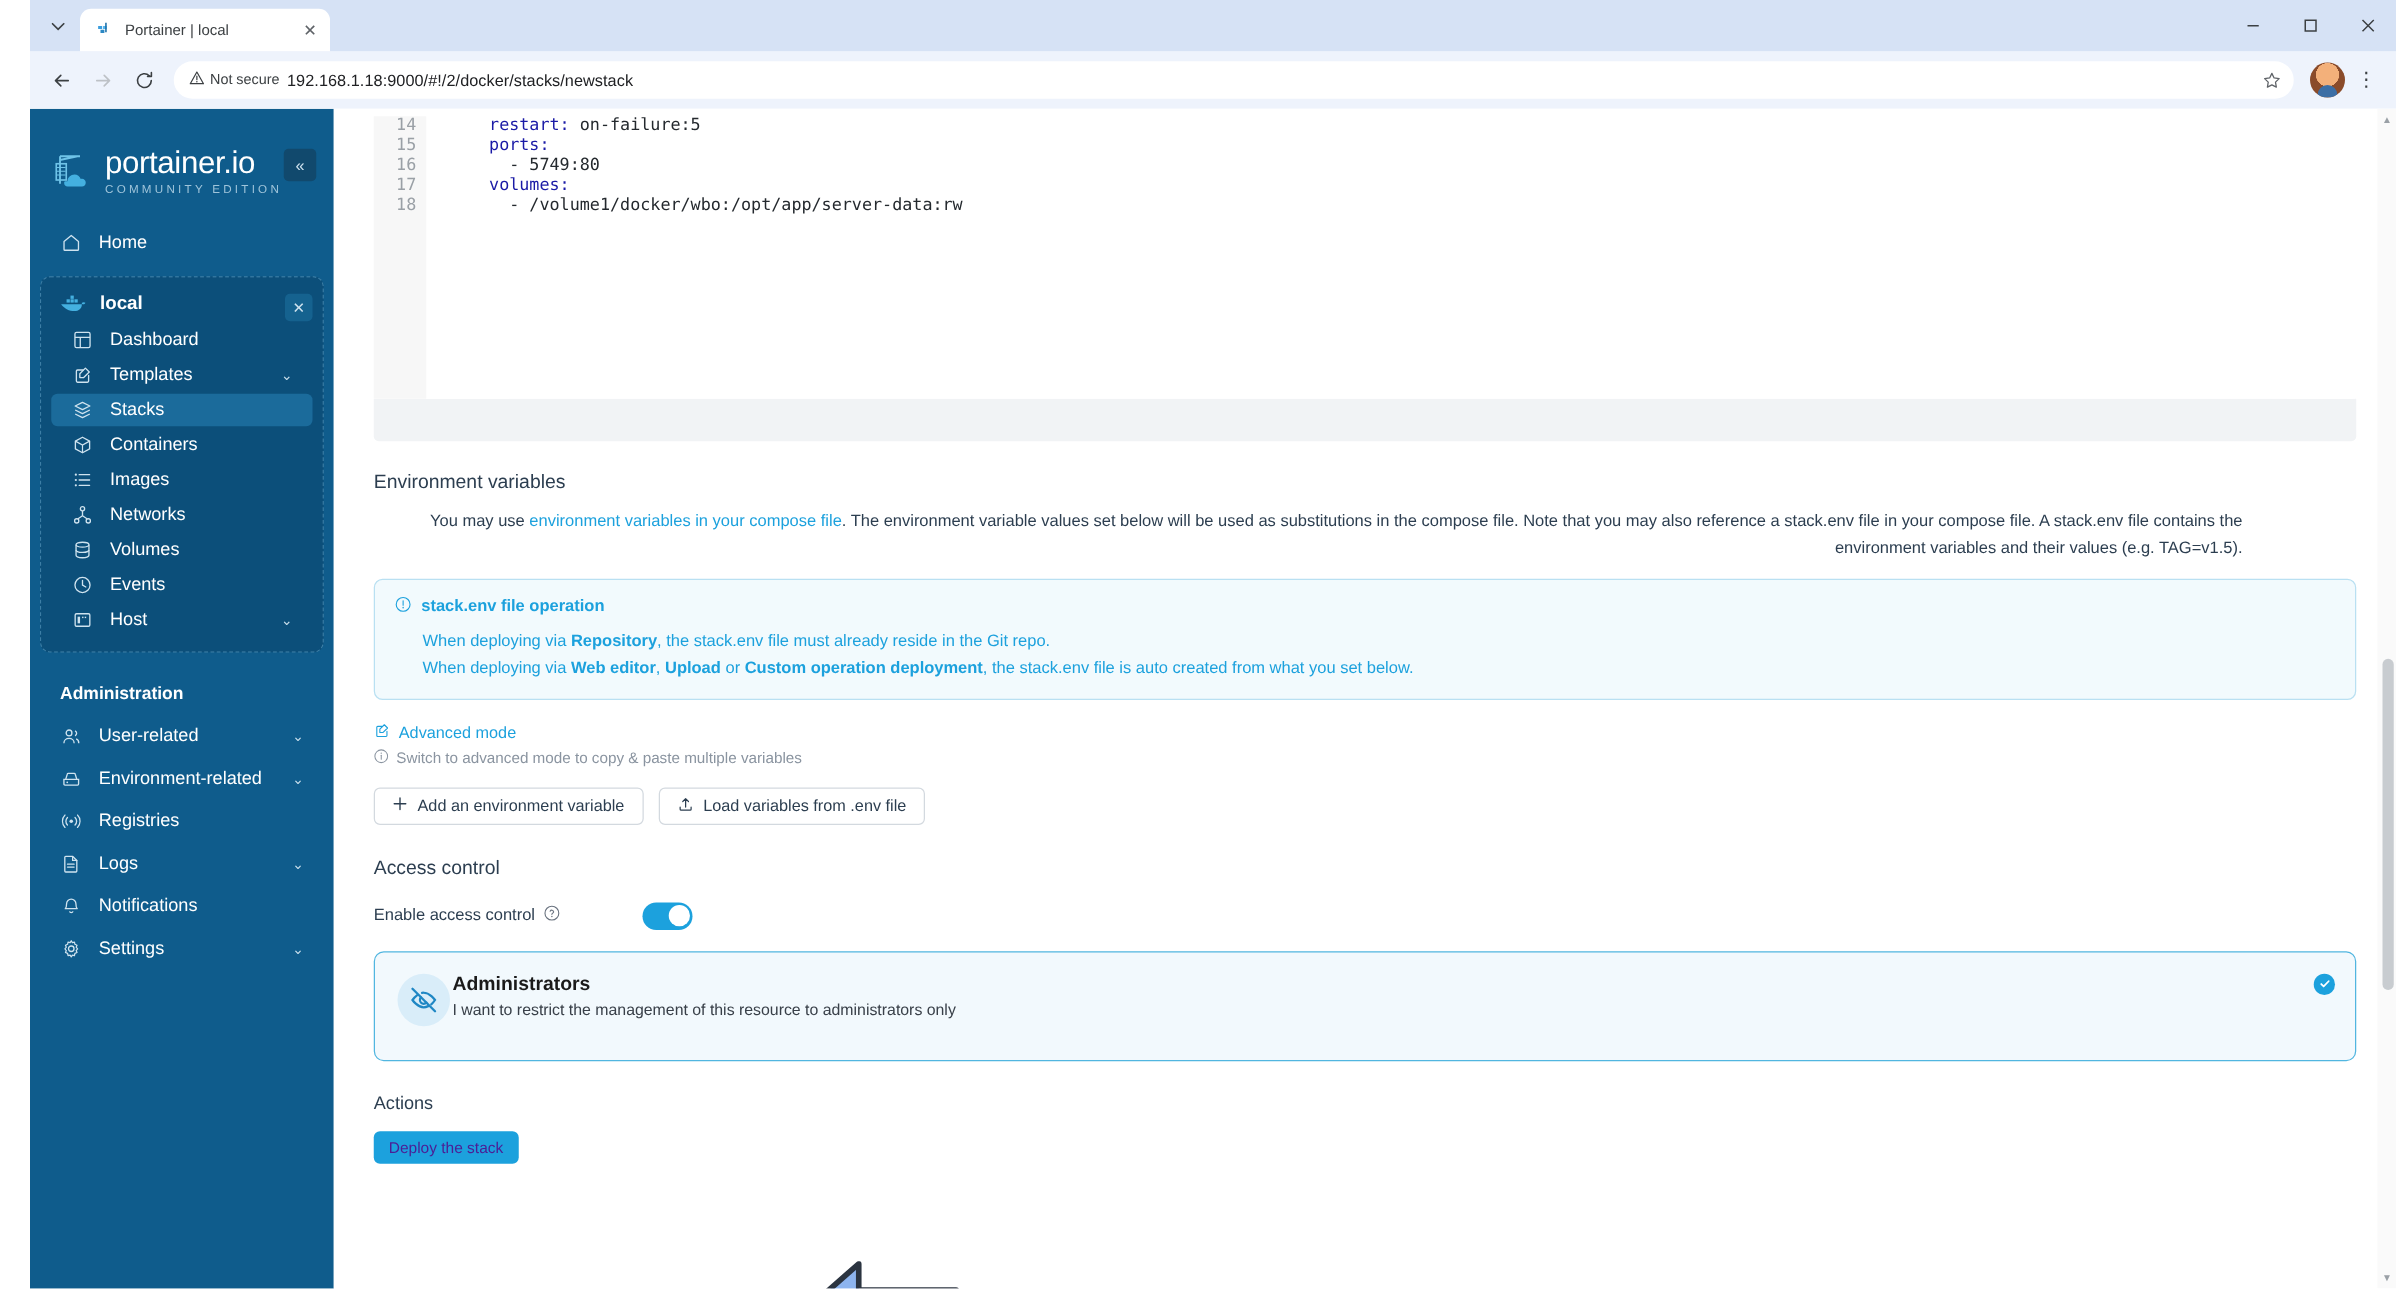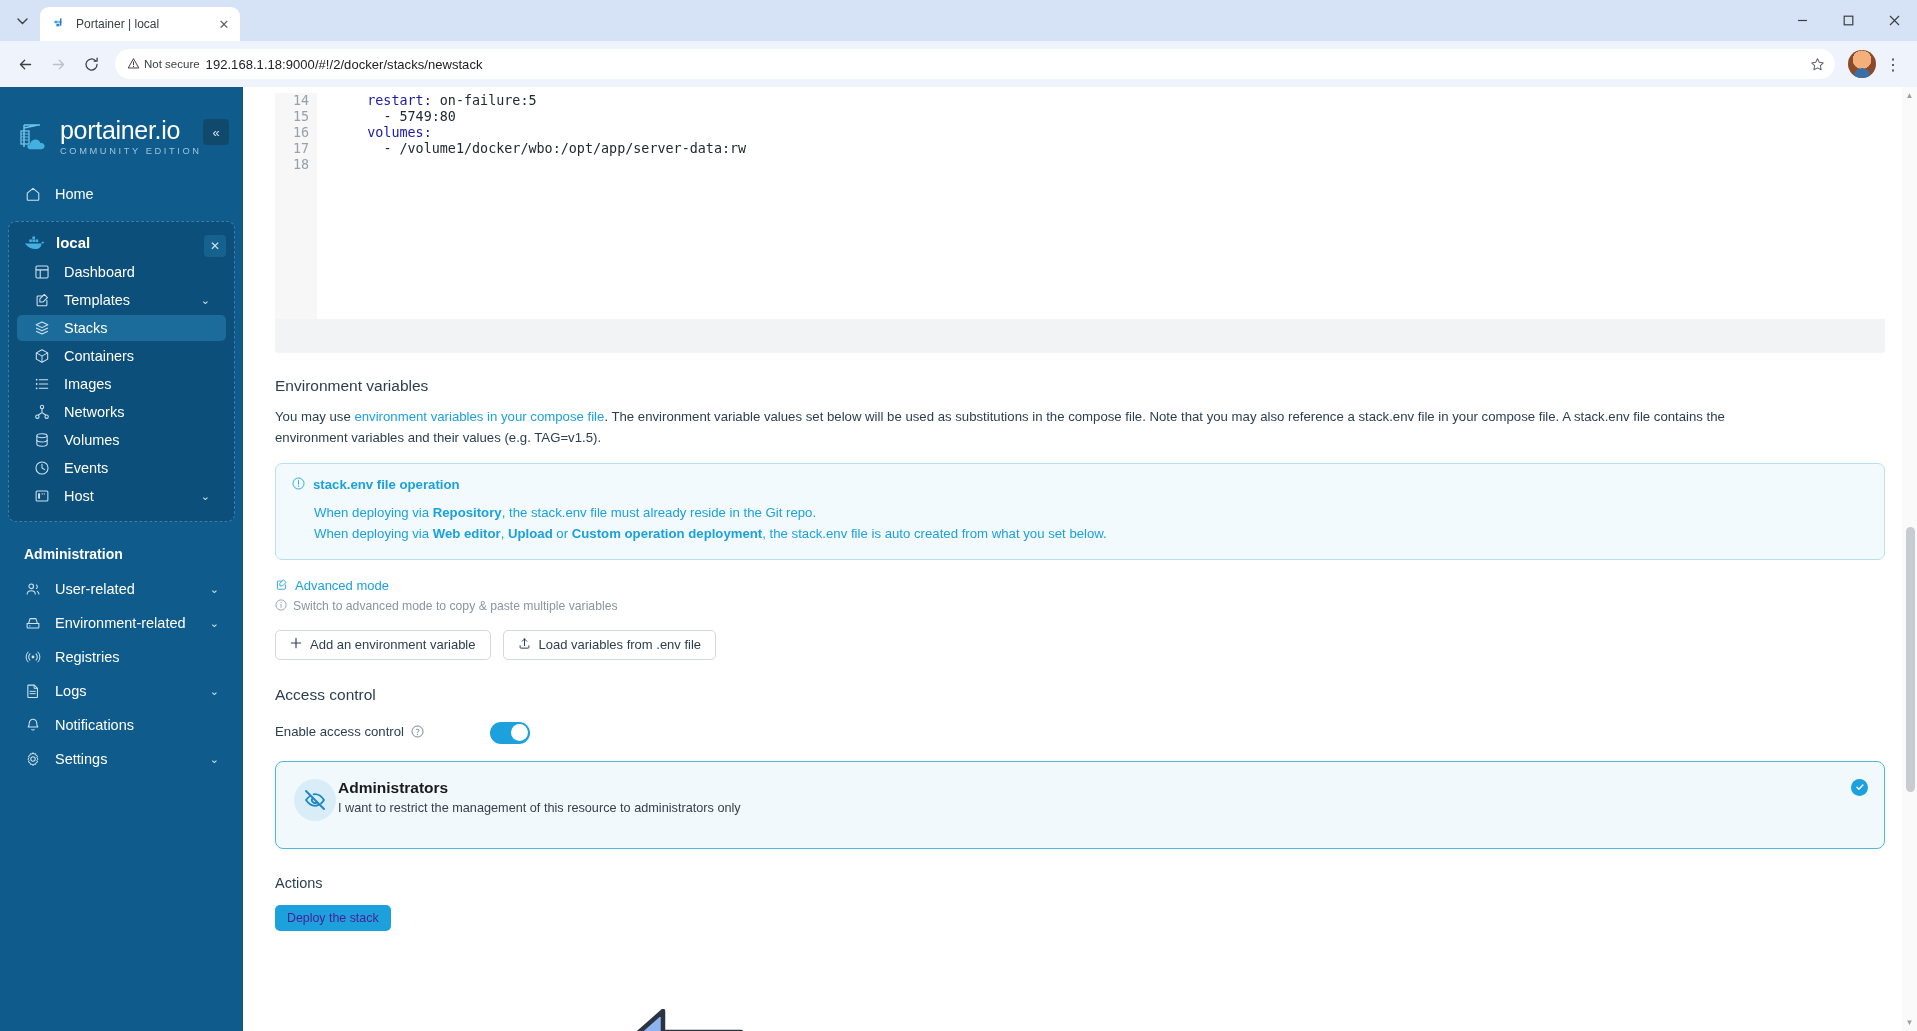--- a/index.html
+++ b/index.html
@@ -4,21 +4,21 @@
 <style>
   * { box-sizing: border-box; margin: 0; padding: 0; }
   html, body {
     width: 1917px; height: 1031px;
     font-family: "Liberation Sans", sans-serif;
     overflow: hidden;
     background: #ffffff;
   }
 
   
-  .browser { width: 1917px; height: 1031px; display: flex; flex-direction: column; }
+  .browser { width: 1917px; height: 1031px; display: flex; flex-direction: column; padding-left: 24px; }
 
   .tabstrip {
     height: 41px; background: #d6e2f5; display: flex; align-items: flex-end;
     padding-left: 4px; position: relative; flex: 0 0 41px;
   }
   .tab-list-btn {
     width: 28px; height: 28px; margin: 0 4px 6px 4px; border-radius: 4px;
     display: flex; align-items: center; justify-content: center; color: #3c4043;
     font-size: 11px;
   }
@@ -518,32 +518,33 @@
         <div class="editor">
           <div class="gutter">
             <div>14</div>
             <div>15</div>
             <div>16</div>
             <div>17</div>
             <div>18</div>
           </div>
           <div class="codelines">
             <div><span style="white-space:pre">    </span><span class="c-key">restart:</span><span class="c-plain"> on-failure:5</span></div>
+            <div><span style="white-space:pre">    </span><span class="c-key">ports:</span><span class="c-plain"></span></div>
             <div><span style="white-space:pre">      </span><span class="c-plain">- 5749:80</span></div>
             <div><span style="white-space:pre">    </span><span class="c-key">volumes:</span><span class="c-plain"></span></div>
             <div><span style="white-space:pre">      </span><span class="c-plain">- /volume1/docker/wbo:/opt/app/server-data:rw</span></div>
           </div>
         </div>
         <div class="editor-footer" style="margin:0;"></div>
       </div>
 
       <div style="padding: 24px 32px 0 32px;">
 
         <div class="sec-title">Environment variables</div>
-        <div class="body-text" style="margin-top:12px; max-width:1495px;">
+        <div class="body-text" style="margin-top:12px; max-width:1495px;text-align:right;">
           <span>You may use </span><span class="link">environment variables in your compose file</span><span>. The environment variable values set below will be used as substitutions in the compose file. Note that you may also reference a stack.env file in your compose file. A stack.env file contains the environment variables and their values (e.g. TAG=v1.5).</span>
         </div>
 
         <div class="infobox">
           <div class="infobox-title">
             <span>
               <svg width="13" height="13" viewBox="0 0 16 16">
                   <circle cx="8" cy="8" r="6.8" fill="none" stroke="#1ca1dd" stroke-width="1.1"></circle>
                   <path d="M8 4.4v4.4" stroke="#1ca1dd" stroke-width="1.1" stroke-linecap="round"></path>
                   <circle cx="8" cy="11.2" r=".75" fill="#1ca1dd"></circle>

